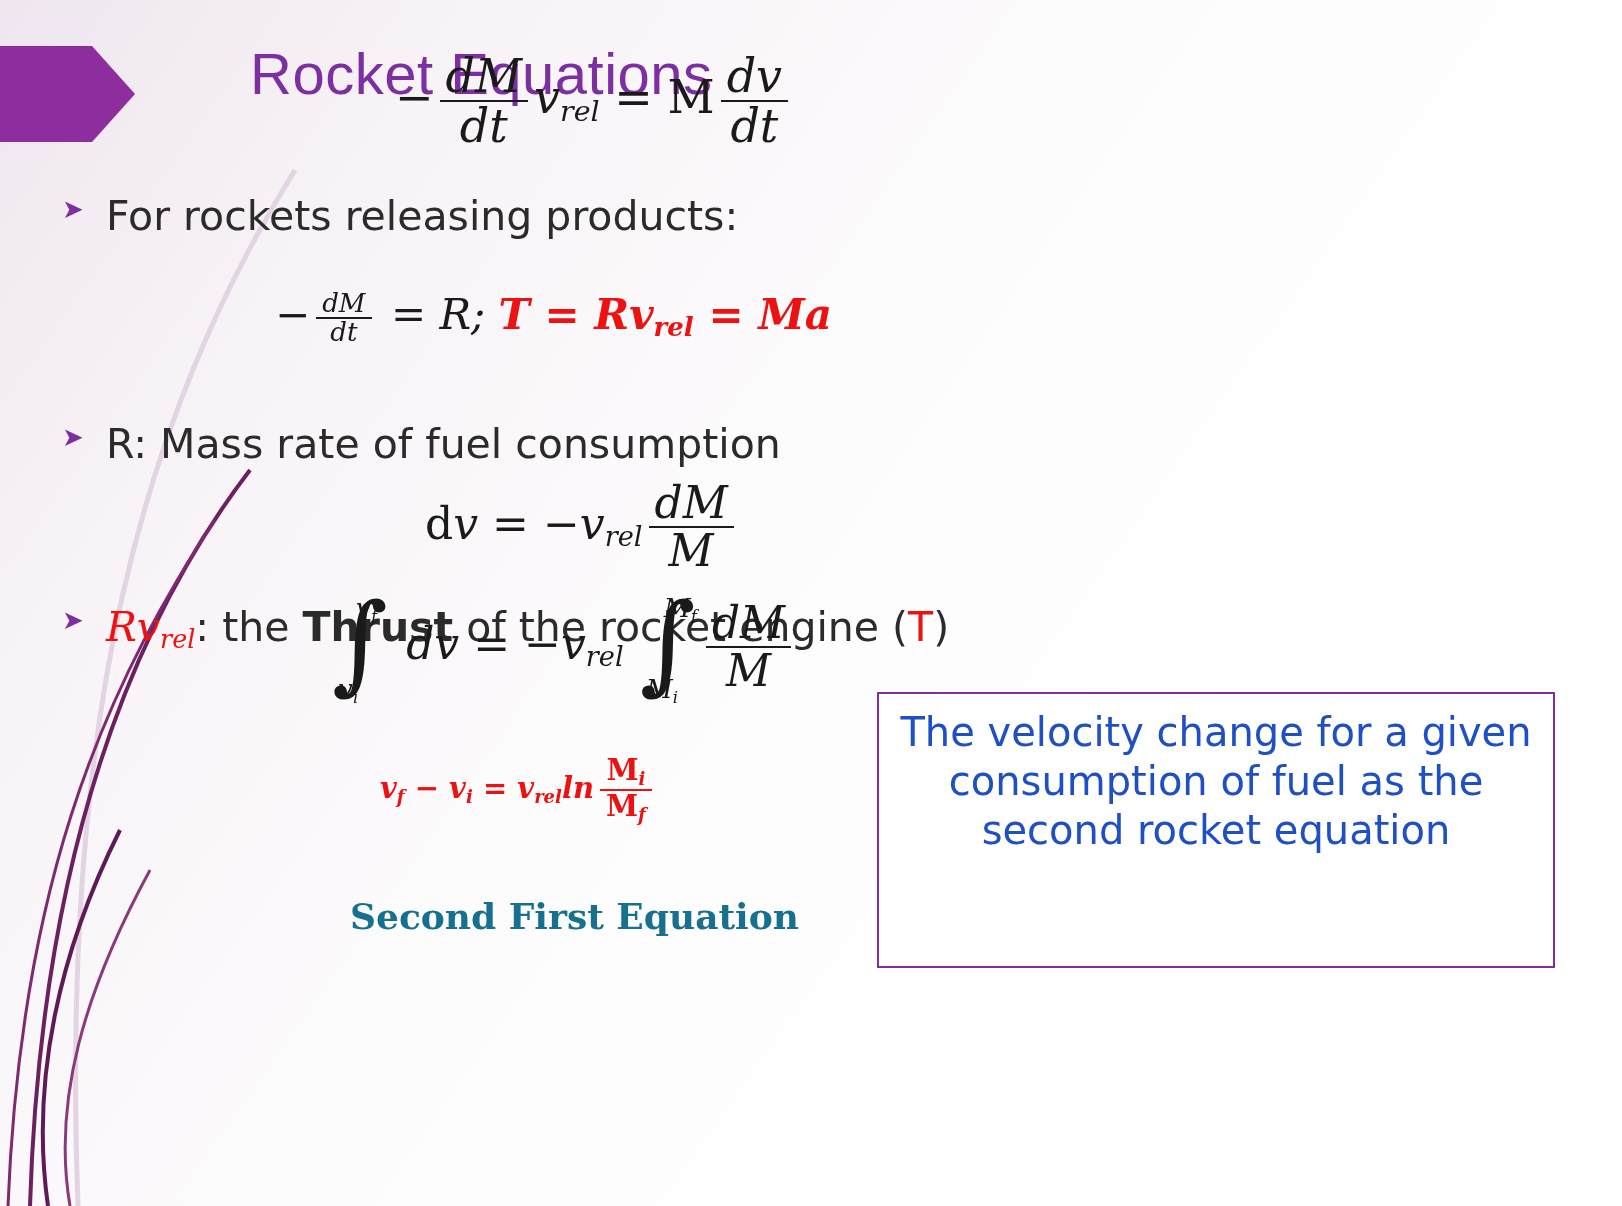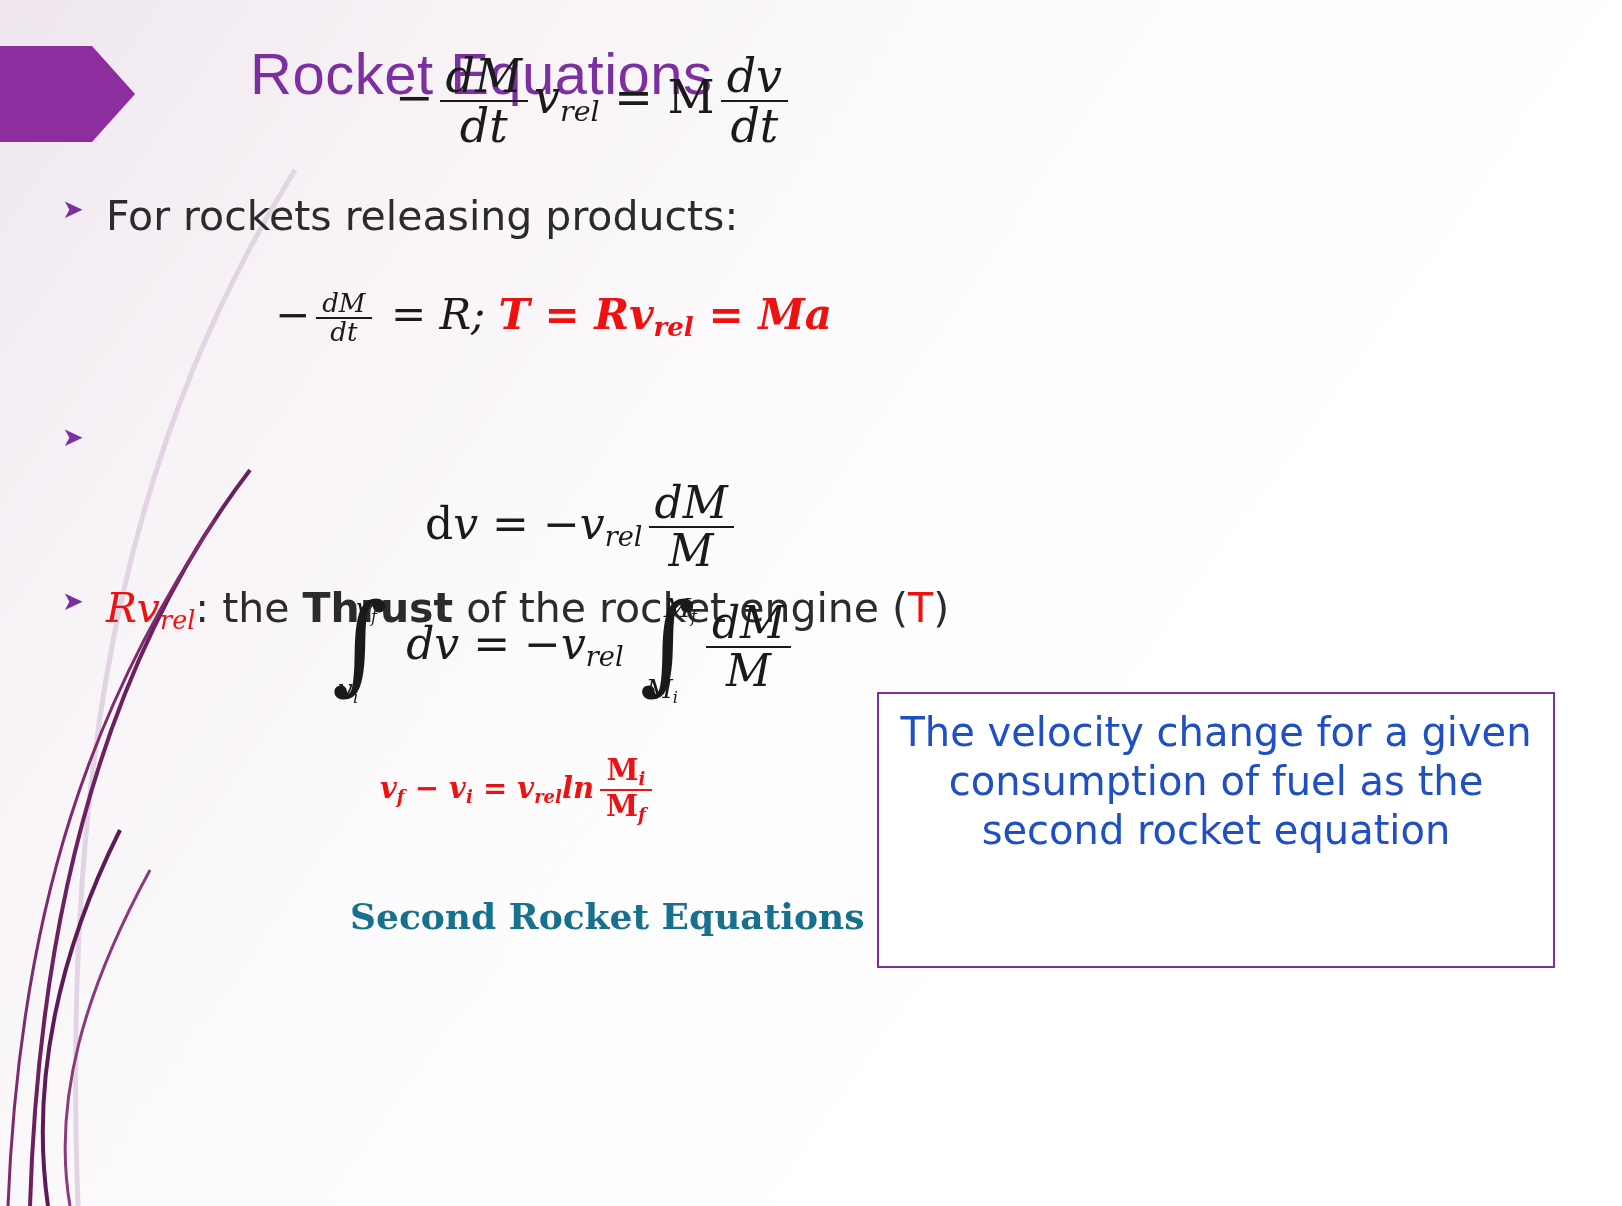--- a/index.html
+++ b/index.html
@@ -170,20 +170,21 @@
 
   <div class="body">
 
     <div class="bullet-row">
       <span class="bullet-mark">➤</span>
       <span class="bullet-text">For rockets releasing products:</span>
     </div>
 
     <div class="bullet-row" style="margin-top:168px;">
       <span class="bullet-mark">➤</span>
+      <span class="bullet-text">R: Mass rate of fuel consumption</span>
     </div>
 
     <div class="bullet-row" style="margin-top:122px;">
       <span class="bullet-mark">➤</span>
       <span class="bullet-text">
         <span class="math red"><span>Rv</span><span class="sub">rel</span></span><span>: the </span><span class="bold">Thrust</span><span> of the rocket engine (</span><span class="red">T</span><span>)</span>
       </span>
     </div>
   </div>
 
@@ -210,19 +211,19 @@
       <span class="glyph">∫</span>
       <span class="lim-top"><span>M</span><span class="sub">f</span></span>
       <span class="lim-bot"><span>M</span><span class="sub">i</span></span>
     </span><span class="frac"><span class="num">dM</span><span class="den">M</span></span>
   </div>
 
   <div class="eq-line eq5 red bold">
     <span>v</span><span class="sub">f</span>&nbsp;<span>− v</span><span class="sub">i</span>&nbsp;<span>= v</span><span class="sub">rel</span><span>ln</span><span class="frac"><span class="num"><span class="mathup">M</span><span class="sub">i</span></span><span class="den"><span class="mathup">M</span><span class="sub">f</span></span></span>
   </div>
 
-  <div class="teal secondeq">Second Rocket Equations</div>
+  <div class="teal secondeq">Second First Equation</div>
 
   <div class="callout">
     <span>The velocity change for a given consumption of fuel as the second rocket equation</span>
   </div>
 
 </div>
 
 </body></html>

